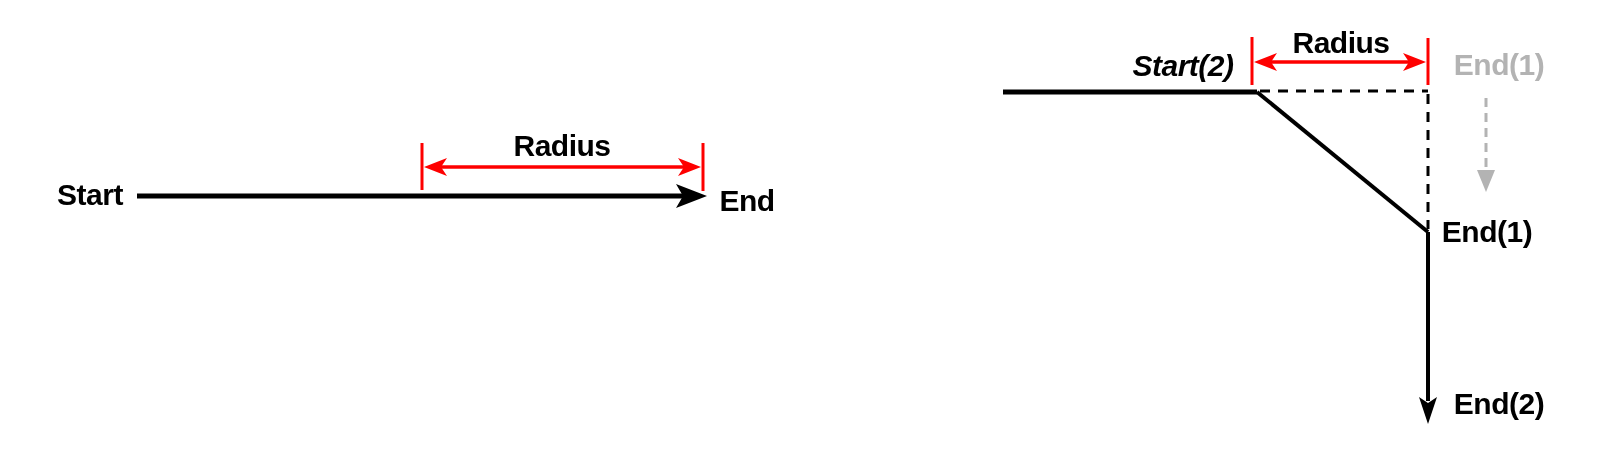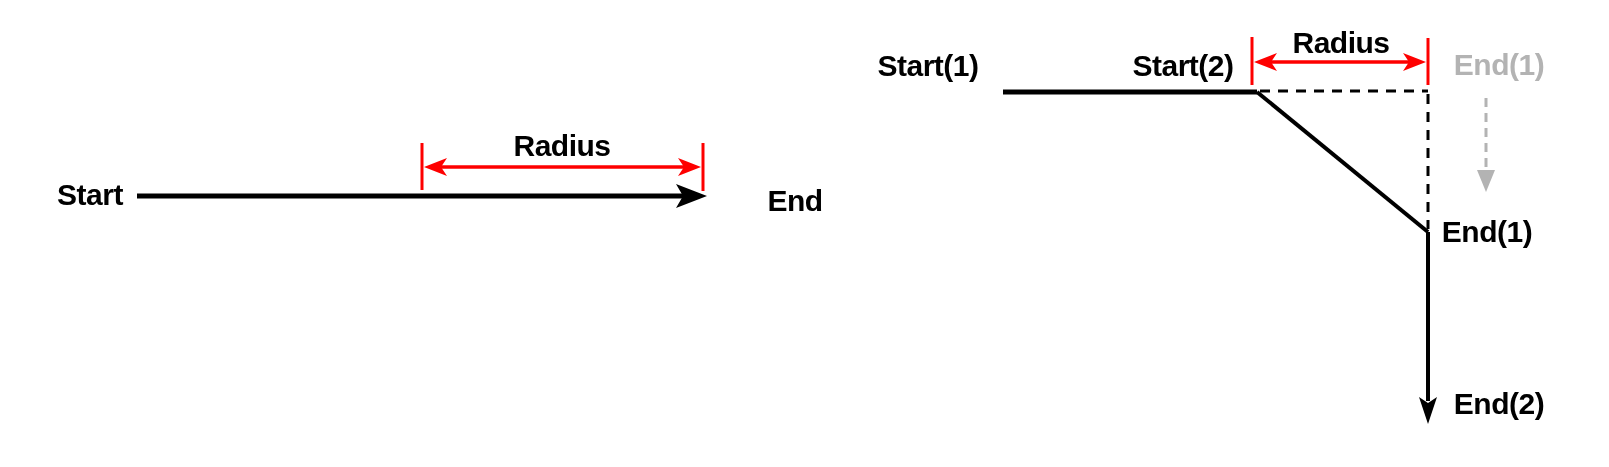--- a/index.html
+++ b/index.html
@@ -71,28 +71,27 @@
       <polygon points="1254,62 1277,53 1271,62 1277,71" fill="#fe0000"></polygon>
       <polygon points="1426,62 1403,53 1409,62 1403,71" fill="#fe0000"></polygon>
 
       <line x1="1486" y1="98" x2="1486" y2="170" stroke="#b3b3b3" stroke-width="3" stroke-dasharray="9 6"></line>
       <polygon points="1486,192 1477,170 1495,170" fill="#b3b3b3"></polygon>
     </g>
   </svg>
 
   <div class="label" style="left:90px; top:195px;">Start</div>
 
-  <div class="label" style="left:747px; top:201px;margin-left:48px;">End</div>
+  <div class="label" style="left:747px; top:201px;">End</div>
 
   <div class="label" style="left:562px; top:146px;">Radius</div>
 
 
-  <div class="label" style="left:928px; top:66px;">Start(1)</div>
 
-  <div class="label" style="left:1183px; top:66px;">Start(2)</div>
+  <div class="label" style="left:1183px; top:66px;font-style:italic;">Start(2)</div>
 
   <div class="label" style="left:1341px; top:43px;">Radius</div>
 
   <div class="label muted" style="left:1499px; top:65px;">End(1)</div>
 
   <div class="label" style="left:1487px; top:232px;">End(1)</div>
 
   <div class="label" style="left:1499px; top:404px;">End(2)</div>
 
 </div>

